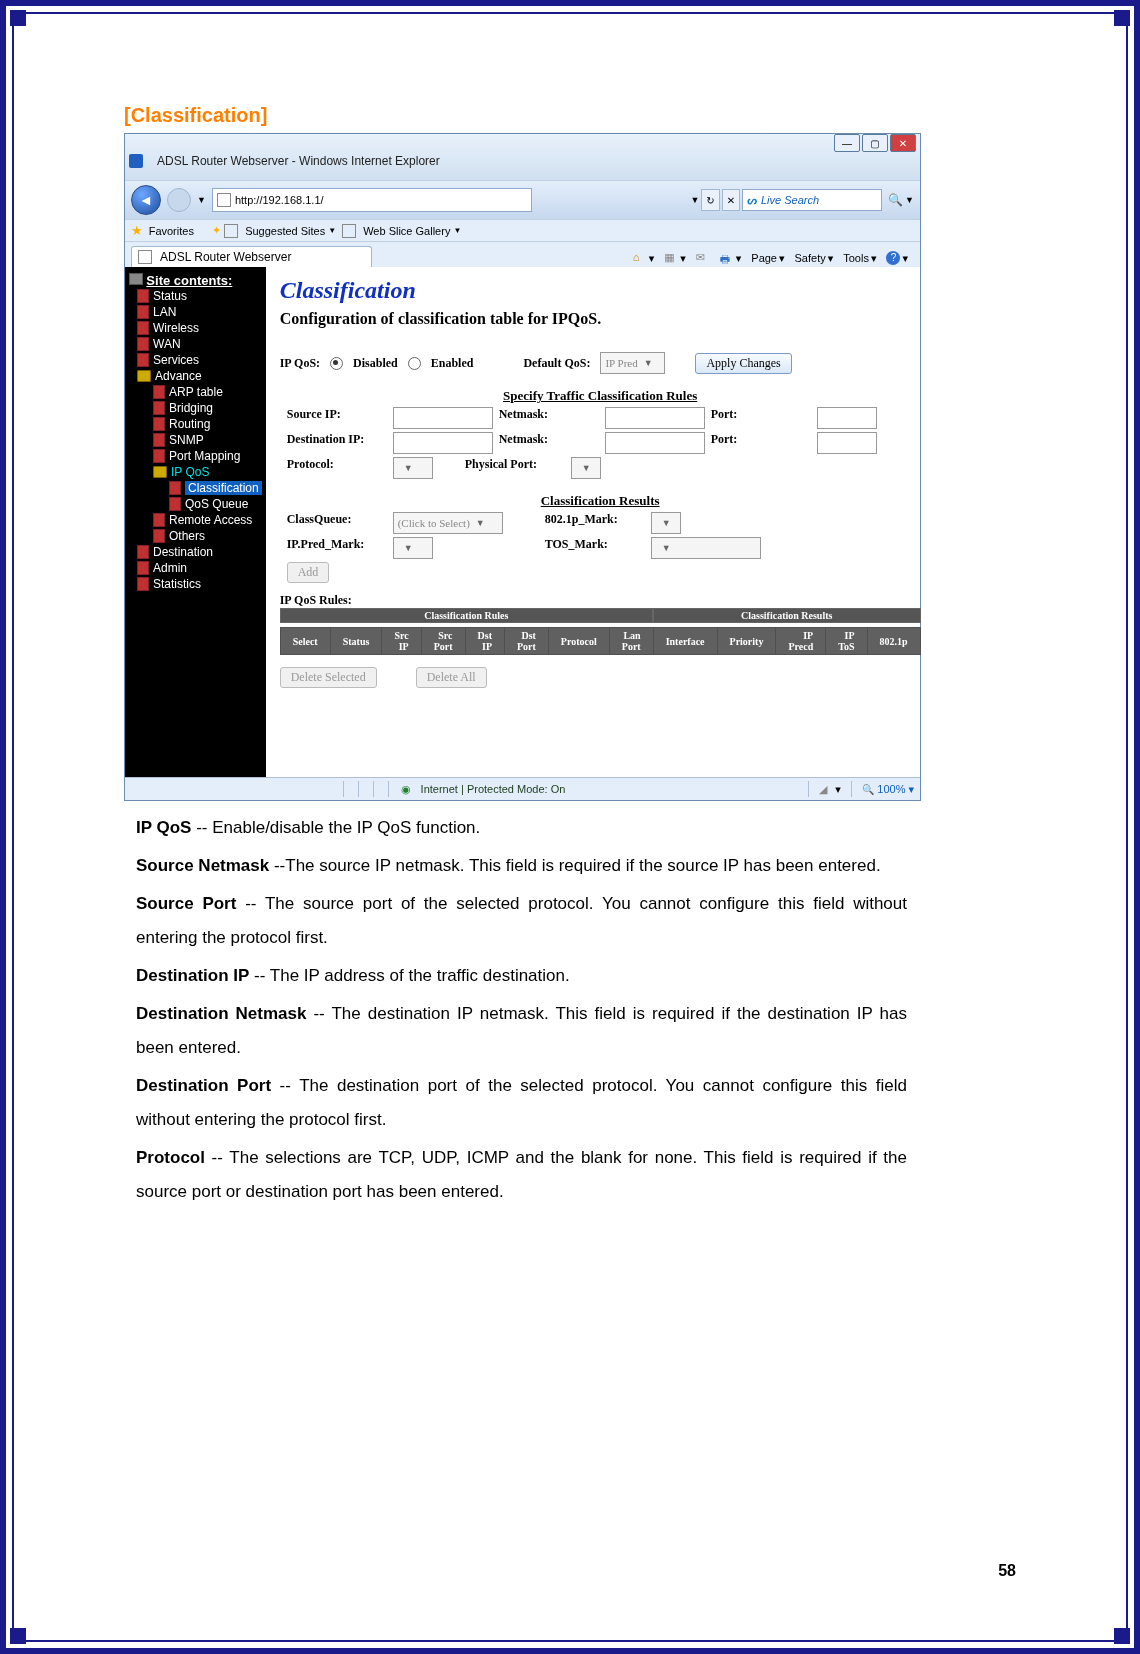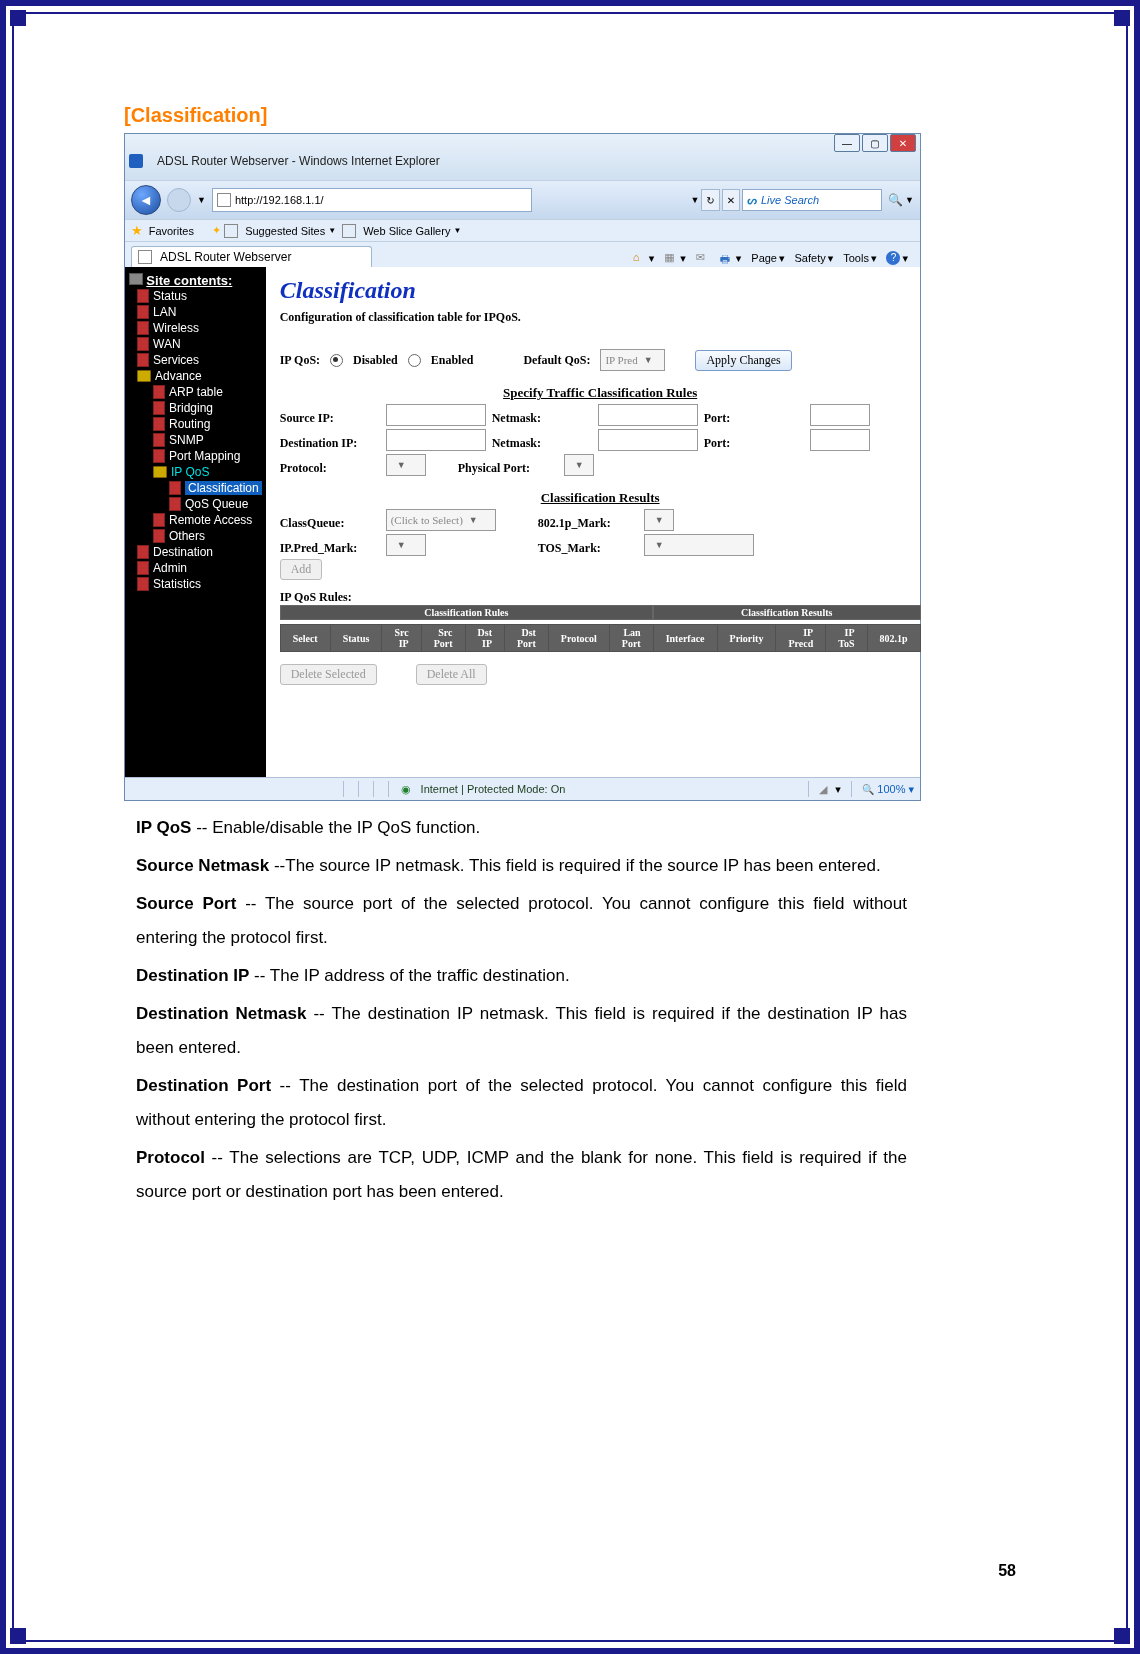--- a/index.html
+++ b/index.html
@@ -166,38 +166,38 @@
     font-size:13px;
   }
   .page-h1 {
     color:#1030c0;
     font-size:24px;
     font-weight:bold;
     font-style:italic;
     font-family: "Times New Roman", serif;
     margin:0 0 6px 0;
   }
-  .cfg-sub {font-family:"Times New Roman",serif;font-size:12px;font-weight:bold;}
+  .cfg-sub {font-family:"Times New Roman",serif;font-size:16px;font-weight:bold;}
   .row { display:flex; align-items:center; gap:10px; margin:6px 0;}
   .lbl {font-weight:bold; font-size:12px;}
   .radio-dot {display:inline-block;width:11px;height:11px;border:1px solid #666;border-radius:50%;position:relative;}
   .radio-dot.on::after{content:'';position:absolute;top:2px;left:2px;width:5px;height:5px;background:#333;border-radius:50%;}
   .dropdown, .txtfield {
     border:1px solid #999; background:#f5f5f5; font-size:11px;
     padding:1px 4px; height:18px; display:inline-flex; align-items:center; color:#888;
   }
   .dropdown .dd-arrow{margin-left:6px;font-size:9px;color:#666;}
   .txtfield {background:white; width:90px;}
   .btn {
     border:1px solid #7a9acc; background:linear-gradient(#f7fbff,#dbe8f8);
     padding:2px 10px; font-size:12px; border-radius:3px;
   }
   .btn.disabled { color:#999; border-color:#bbb; background:#f0f0f0;}
   .sub-head { text-align:center; font-weight:bold; text-decoration:underline; font-size:13px; margin-top:14px;}
-  .field-row { display:flex; align-items:flex-end; gap:6px; margin:3px 0; font-size:12px;}
+  .field-row { display:flex; align-items:flex-start; gap:6px; margin:3px 7px; font-size:12px;}
   .field-row .lbl { width:100px;}
   .rules-table {
     border-collapse:collapse; width:100%; font-size:10px; margin-top:4px;
   }
   .rules-table th {
     background:#606060; color:white; border:1px solid #505050;
     padding:2px 12px; font-weight:bold; text-align:right;
   }
   .hdr-bar { display:flex;}
   .hdr-half {flex:1;text-align:center;background:#555;color:#fff;font-size:10px;padding:1px;border:1px solid #666;font-weight:bold;}

